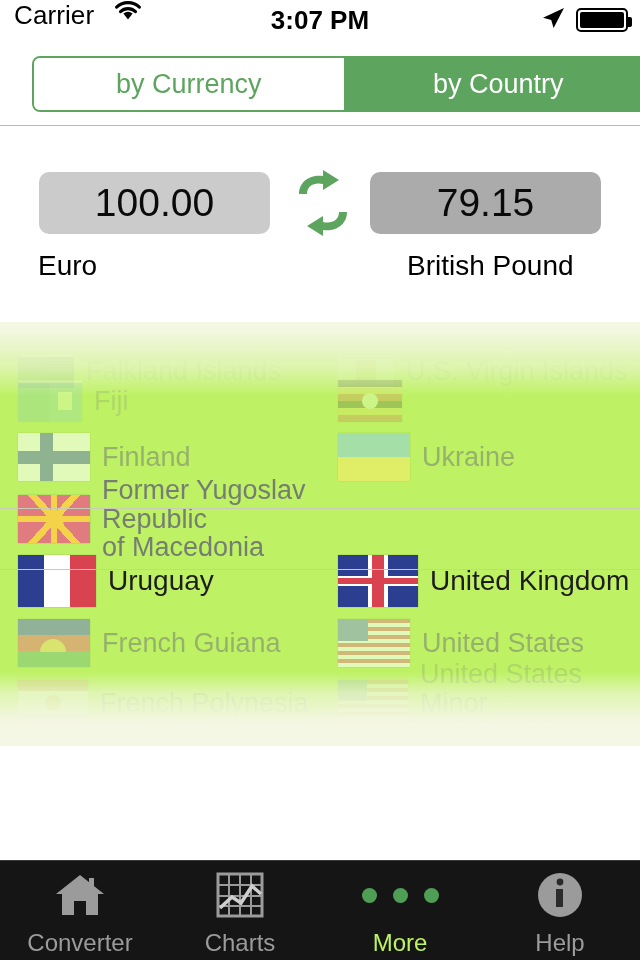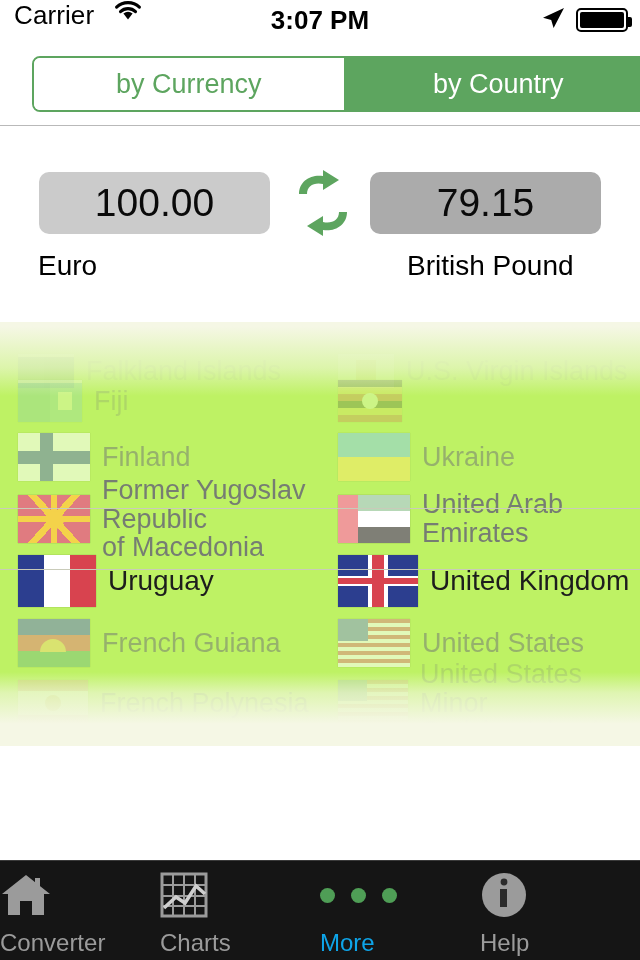--- a/index.html
+++ b/index.html
@@ -103,26 +103,26 @@
   .fl .v { position: absolute; top: 0; bottom: 0; }
   .fl .h { position: absolute; left: 0; right: 0; }
 
   
   .tabbar {
     position: absolute; left: 0; bottom: 0; width: 640px; height: 100px;
     background: #151515; border-top: 1px solid #3a3a3a;
     display: flex;
   }
   .tab {
-    flex: 1; display: flex; flex-direction: column; align-items: flex-start;
+    flex: 1; display: flex; flex-direction: column; align-items: center;
     justify-content: center; gap: 9px; cursor: pointer; padding-top: 6px;
   }
   .tab .ticon { height: 50px; display:flex; align-items:center; justify-content:center; }
   .tab .tlabel { font-size: 24px; color: #9b9b9b; }
-  .tab.active .tlabel { color: #0ea5e9; }
+  .tab.active .tlabel { color: #bef264; }
   .dots { display: flex; gap: 16px; }
   .dots i { width: 15px; height: 15px; border-radius: 50%; background: #4f9e56; display:block; }
 </style>
 </head>
 <body>
 
 <div id="app">
 
   <div class="statusbar">
     <div class="sb-left">
@@ -284,28 +284,20 @@
         </span>
       </div>
 
       <div class="prow dim1" style="top:104px;height:62px">
         <span class="fl flag" style="width:72px;height:48px;background:#fbe96a">
           <span class="h" style="top:0;height:24px;background:#8fd0e0"></span>
         </span>
         <span class="plabel">Ukraine</span>
       </div>
 
-      <div class="prow" style="top:166px;height:62px">
-        <span class="fl flag" style="width:72px;height:48px;background:#fff">
-          <span class="v" style="left:0;width:20px;background:#ef9a9a"></span>
-          <span class="h" style="top:0;left:20px;height:16px;background:#b7d8b7"></span>
-          <span class="h" style="bottom:0;left:20px;height:16px;background:#7f7f76"></span>
-        </span>
-        <span class="plabel">United Arab Emirates</span>
-      </div>
 
       <div class="prow sel" style="top:228px;height:62px">
         <span class="fl flag" style="width:80px;height:52px;background:#2c3e8f">
           <span style="position:absolute;left:0;top:0;width:100%;height:100%;background:
             linear-gradient(to bottom,transparent 40%,#fff 40%,#fff 60%,transparent 60%),
             linear-gradient(to right,transparent 38%,#fff 38%,#fff 62%,transparent 62%)"></span>
           <span style="position:absolute;left:0;top:0;width:100%;height:100%;background:
             linear-gradient(to bottom,transparent 44%,#d8434f 44%,#d8434f 56%,transparent 56%),
             linear-gradient(to right,transparent 43%,#d8434f 43%,#d8434f 57%,transparent 57%)"></span>
           <span style="position:absolute;left:0;top:0;width:100%;height:100%;background:

